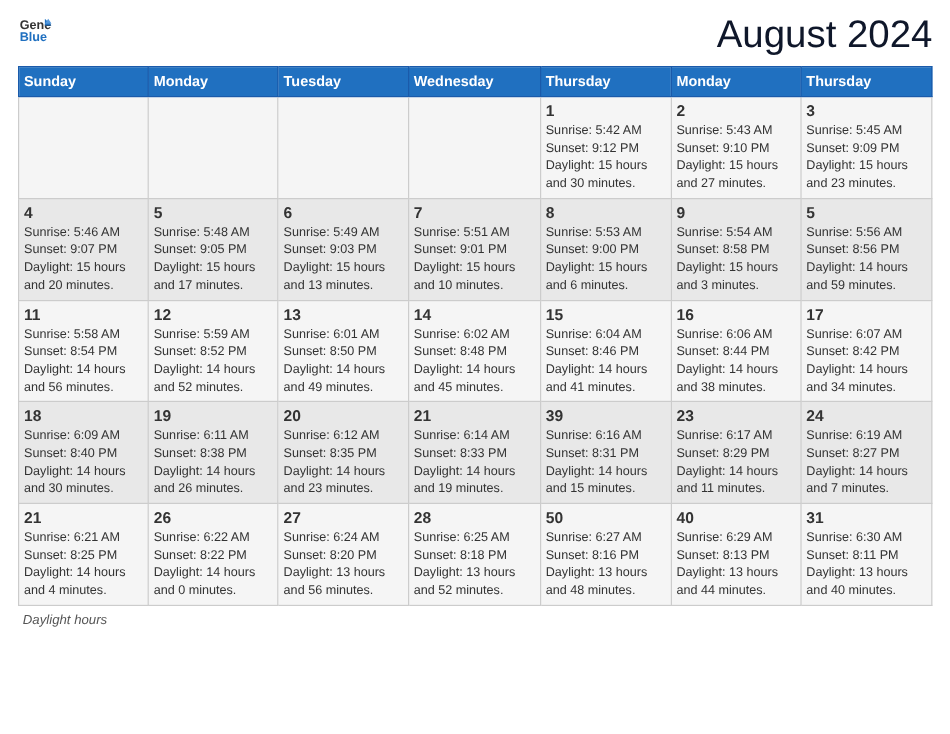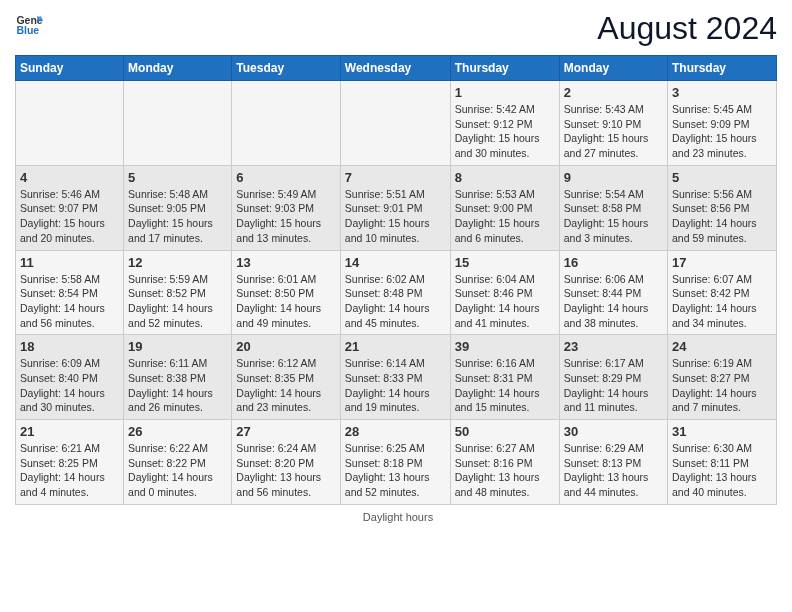--- a/index.html
+++ b/index.html
@@ -234,26 +234,26 @@
         </td>
         <td>
           <div class="day-num">28</div>
           <div class="day-info">Sunrise: 6:25 AM<br>Sunset: 8:18 PM<br>Daylight: 13 hours<br>and 52 minutes.</div>
         </td>
         <td>
           <div class="day-num">50</div>
           <div class="day-info">Sunrise: 6:27 AM<br>Sunset: 8:16 PM<br>Daylight: 13 hours<br>and 48 minutes.</div>
         </td>
         <td>
-          <div class="day-num">30</div>
+          <div class="day-num">40</div>
           <div class="day-info">Sunrise: 6:29 AM<br>Sunset: 8:13 PM<br>Daylight: 13 hours<br>and 44 minutes.</div>
         </td>
         <td>
           <div class="day-num">31</div>
           <div class="day-info">Sunrise: 6:30 AM<br>Sunset: 8:11 PM<br>Daylight: 13 hours<br>and 40 minutes.</div>
         </td>
       </tr>
     </tbody>
 </table>
 
-<div style="margin-top:6px; font-size:11px; color:#555; text-align:center; padding-left:4px;">
+<div style="margin-top:6px; font-size:11px; color:#555; text-align:left; padding-left:4px;font-style:italic;">
   <span>Daylight hours</span>
 </div>
 
 </body></html>

